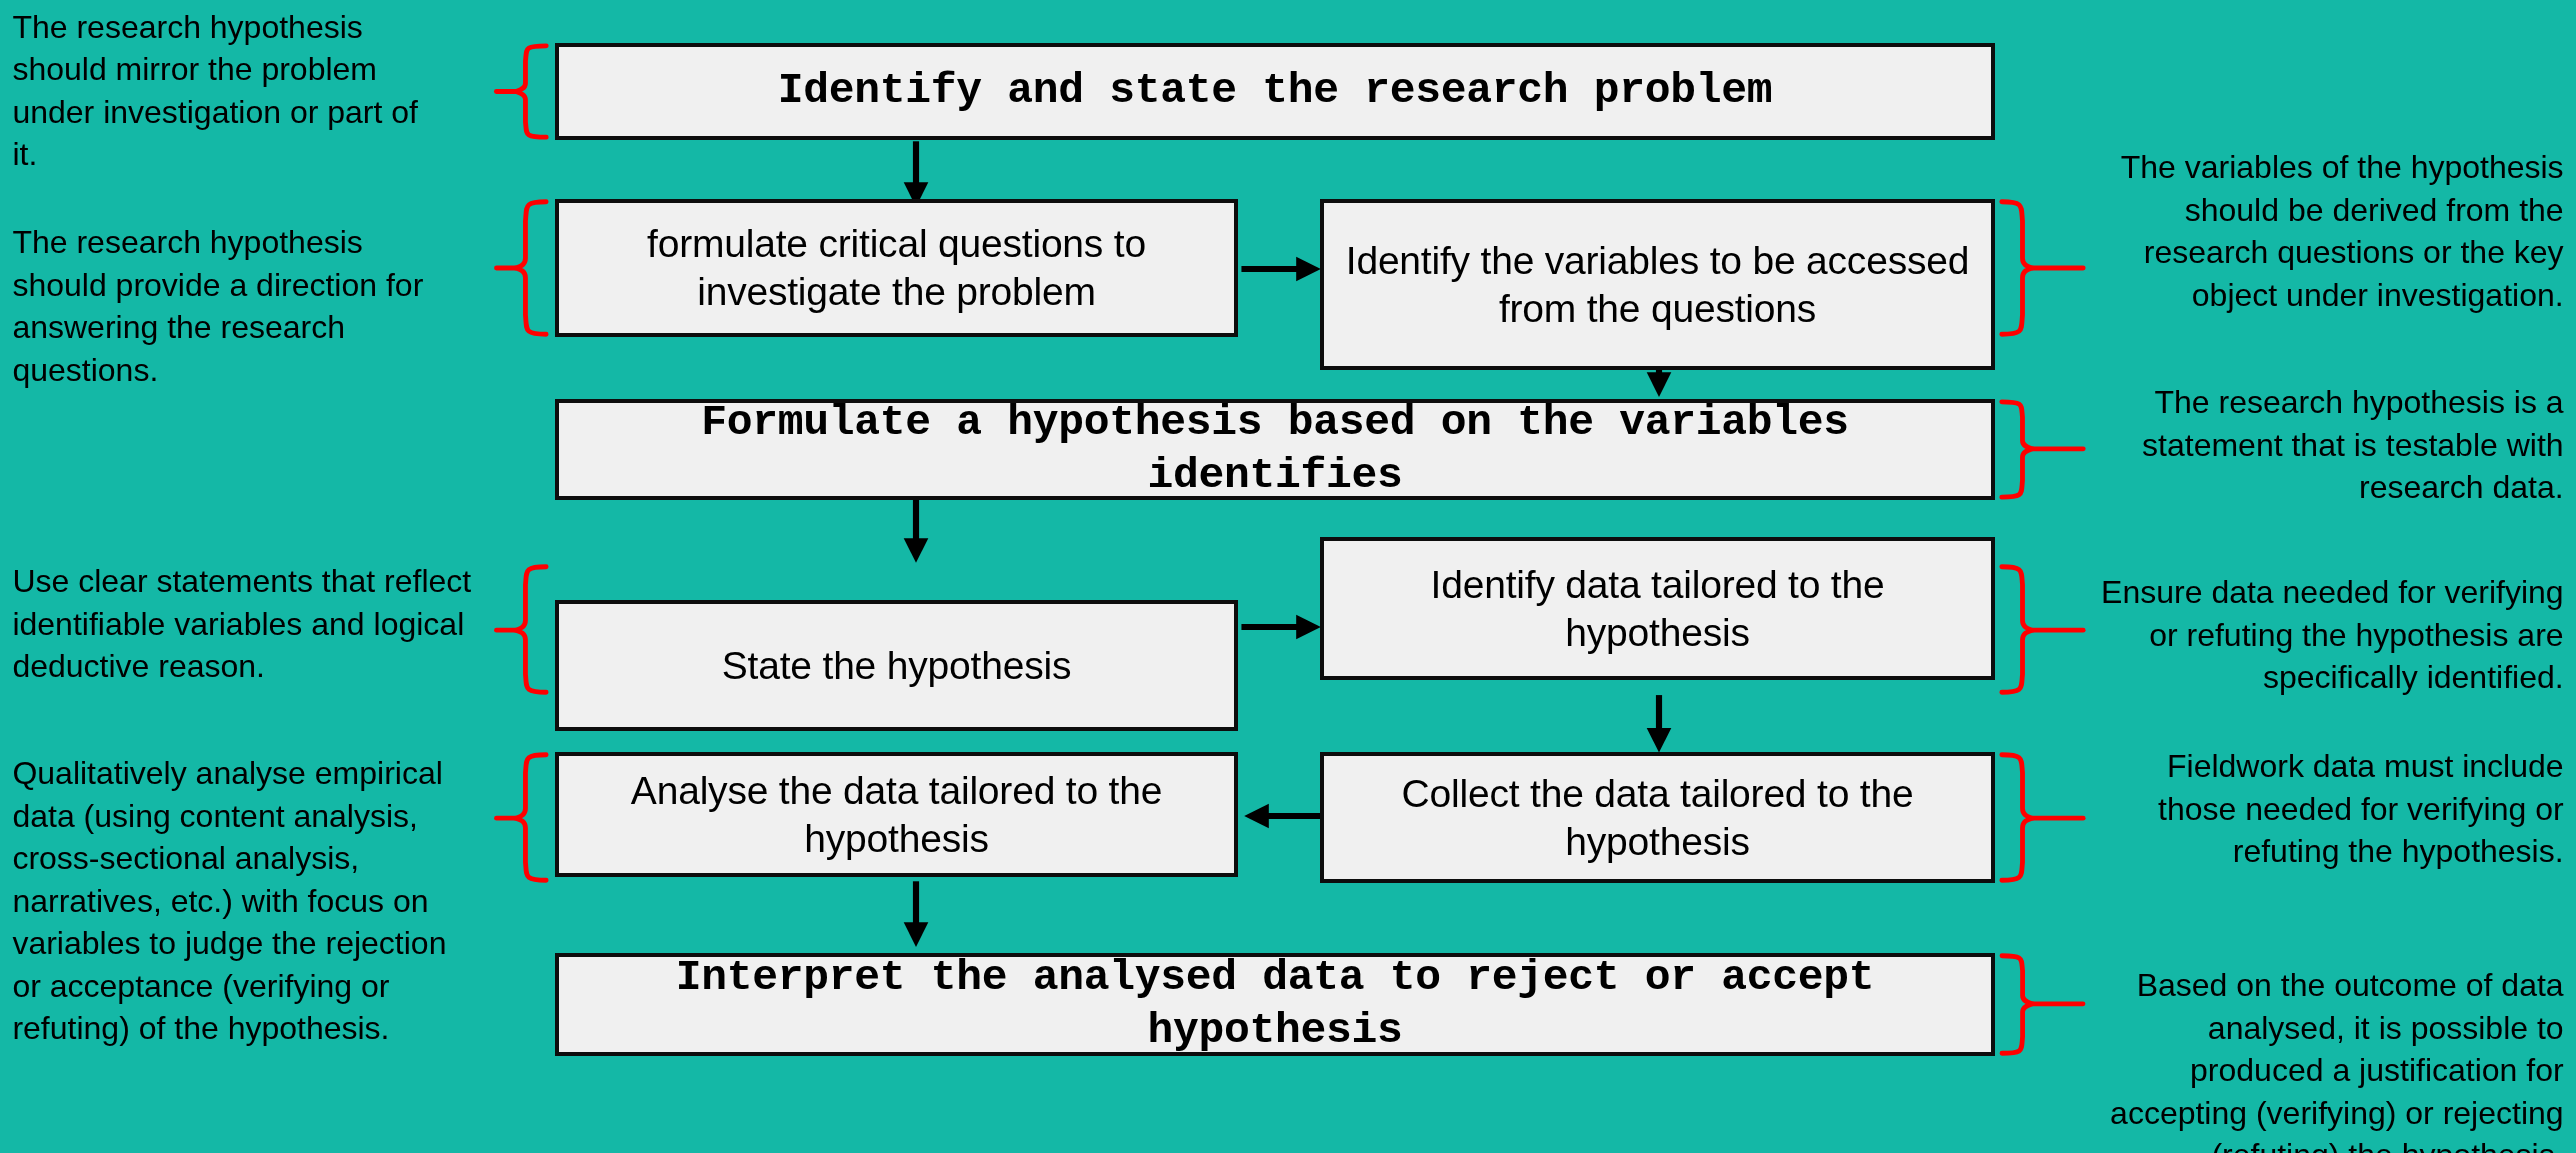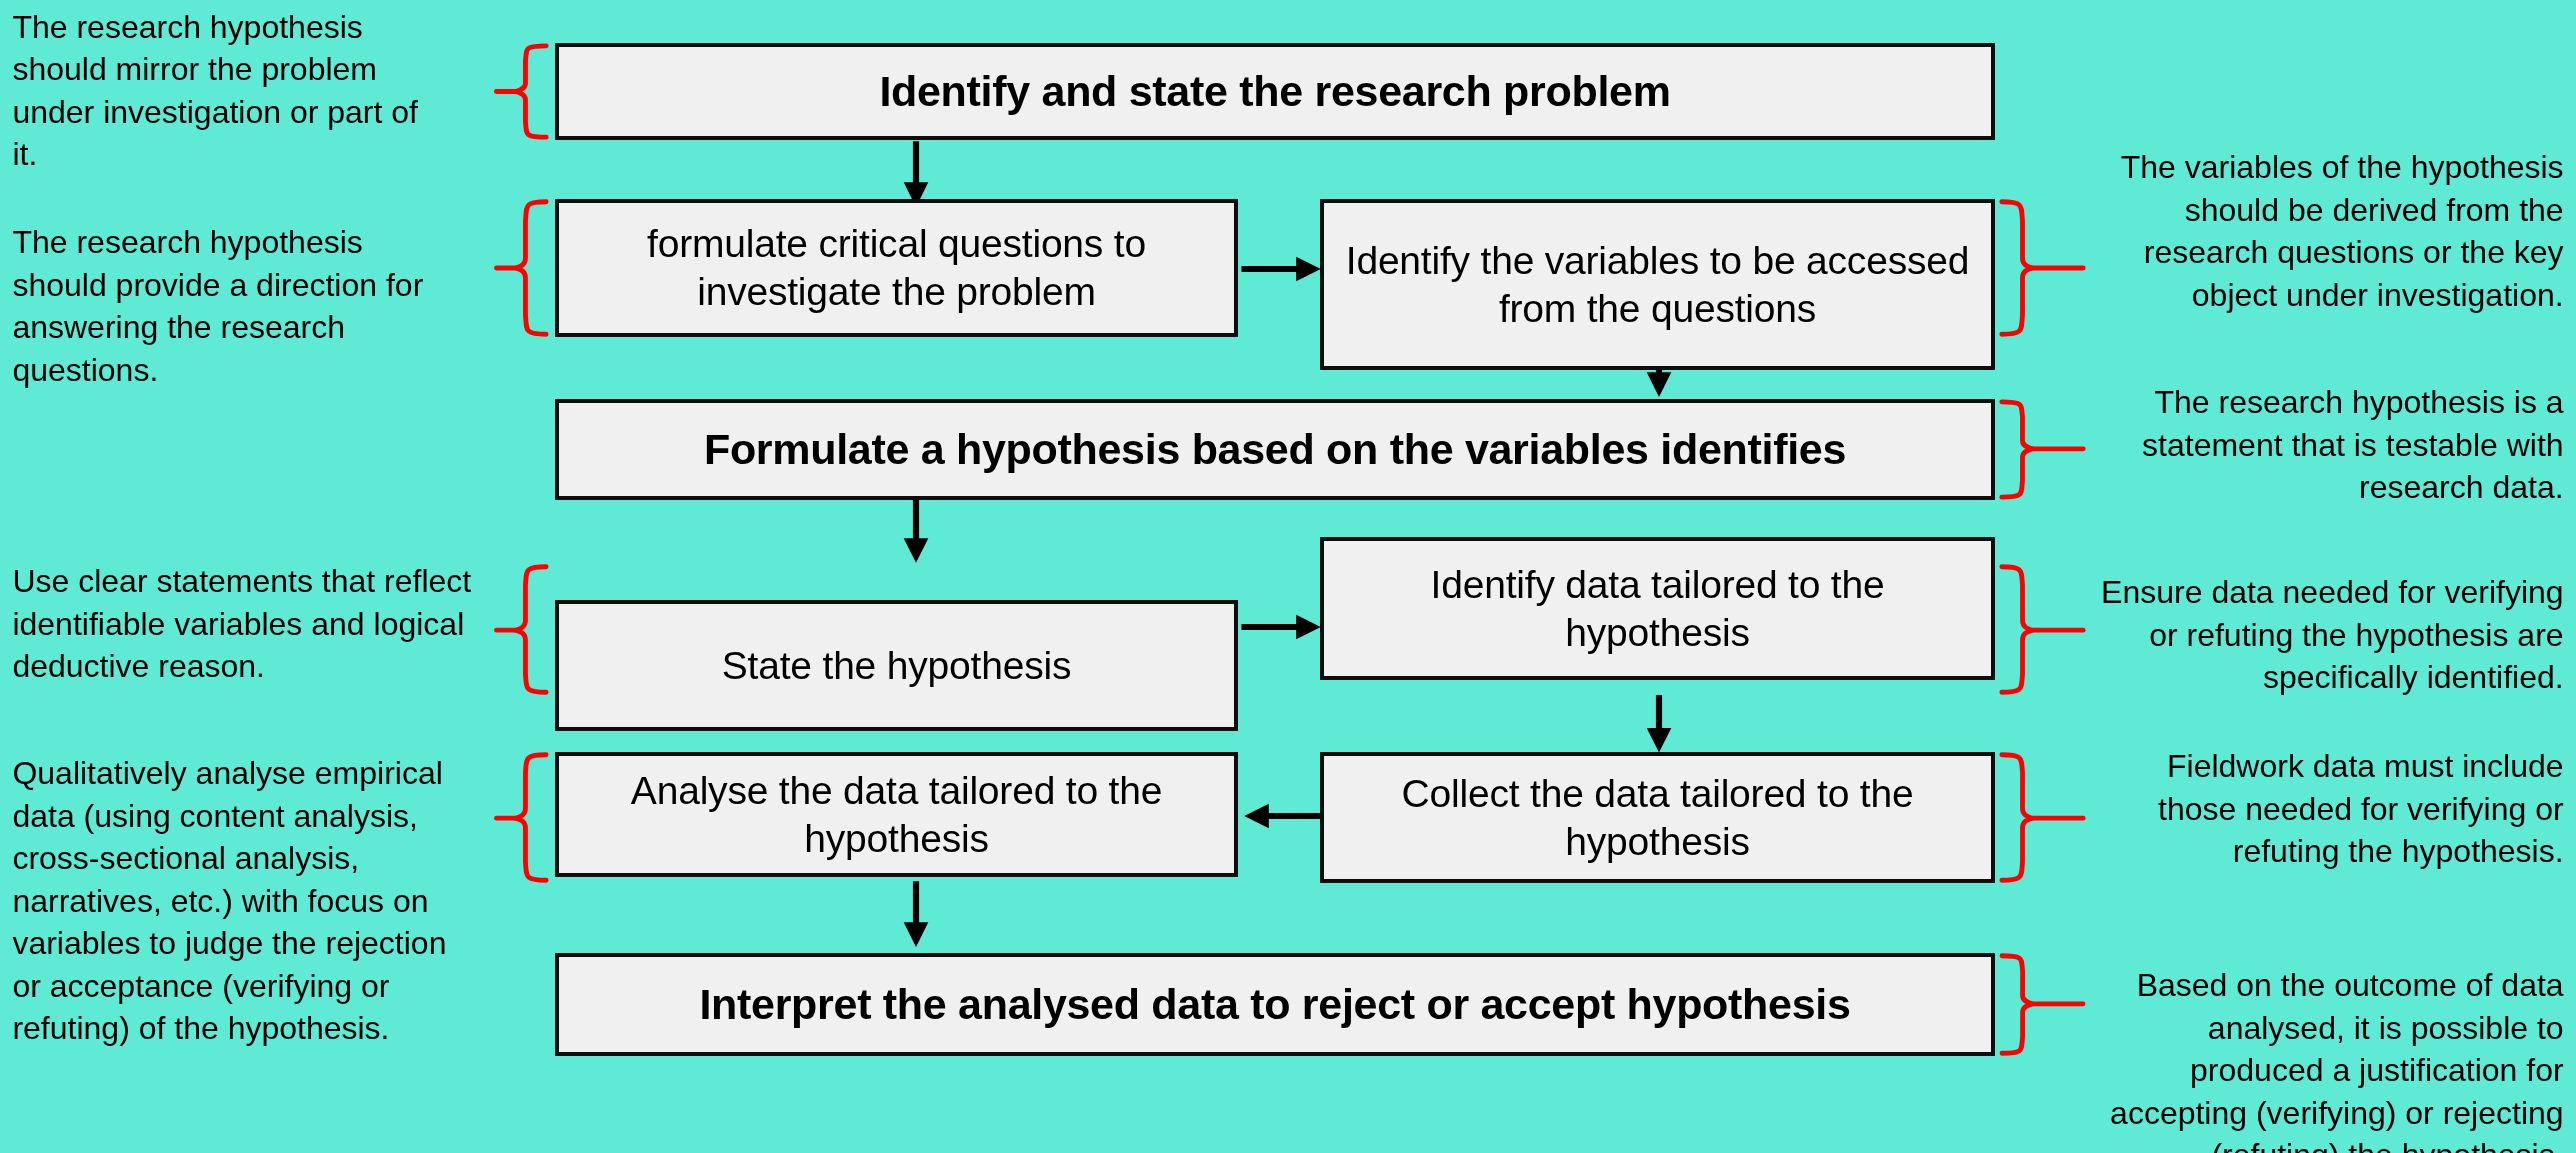--- a/index.html
+++ b/index.html
@@ -7,40 +7,40 @@
     padding: 0;
     background: #ffffff;
   }
   body {
     font-family: "Liberation Sans", sans-serif;
   }
   #stage {
     position: relative;
     width: 2576px;
     height: 1153px;
-    background: #5eead4;
+    background: #14b8a6;
     overflow: hidden;
   }
 
   
   .pbox {
     position: absolute;
     box-sizing: border-box;
     background: #f0f0f0;
     border: 4.8px solid #0d0d0d;
     display: flex;
     align-items: center;
     justify-content: center;
     text-align: center;
     color: #000000;
     line-height: 1.22;
     padding: 2.8px 12.4px;
   }
   .pbox .txt { display: block; width: 100%; }
-  .pbox.wide  { font-size: 43px; font-weight: bold; letter-spacing: -0.3px; }
+  .pbox.wide  { font-size: 43px; font-weight: bold; letter-spacing: -0.3px; font-family: Liberation Mono, monospace; }
   .pbox.small { font-size: 39px; font-weight: normal; letter-spacing: -0.2px; }
 
   
   .note {
     position: absolute;
     color: #000000;
     font-size: 32px;
     line-height: 1.33;
     white-space: pre-line;
   }

